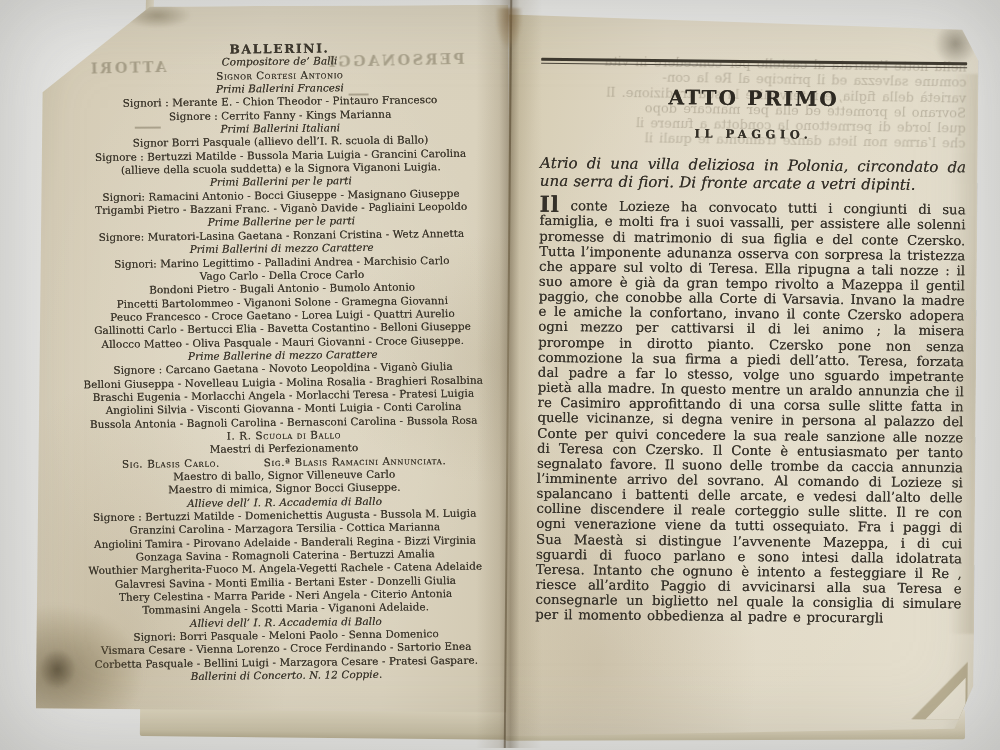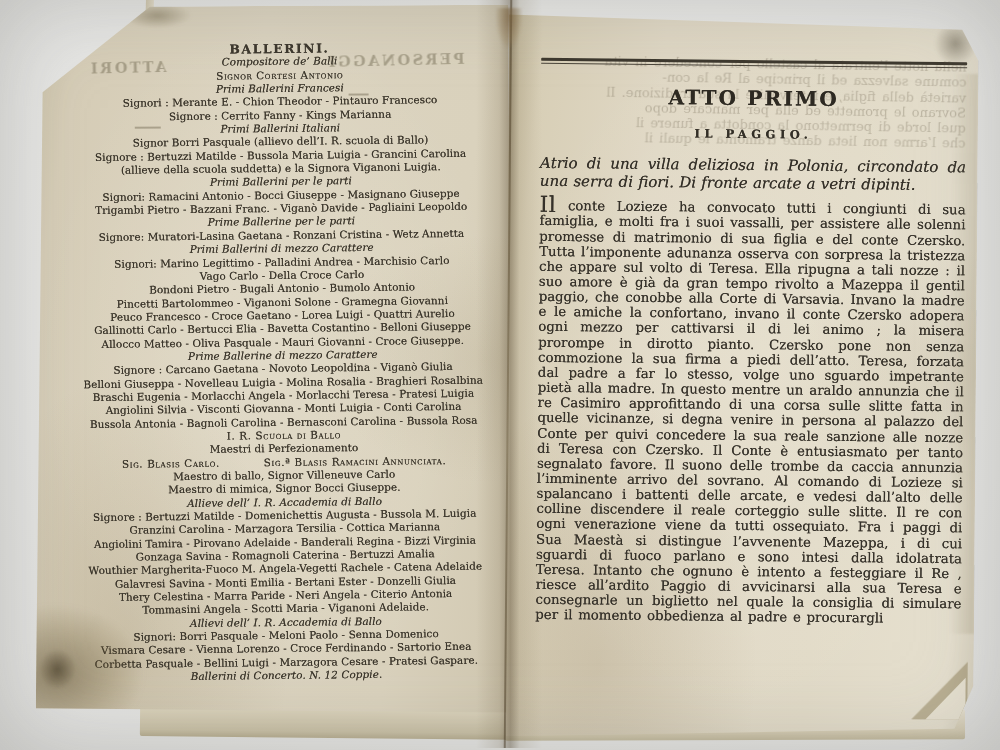--- a/index.html
+++ b/index.html
@@ -64,21 +64,21 @@
   .rule-double .thick{height:2.6px;background:#3c372d;border-radius:1px;}
   .rule-double .thin{height:1px;background:#4a443a;margin-top:2px;}
   .act-heading{margin-top:20px;text-align:center;font-weight:bold;
     font-size:20px;letter-spacing:2.2px;color:#2e2a23;}
   .act-sub{margin-top:17px;text-align:center;font-weight:bold;
     font-size:11.5px;letter-spacing:4.5px;color:#332f27;}
   .scene{margin-top:15px;font-style:italic;font-size:15px;line-height:18.8px;
     text-align:justify;word-spacing:0.5px;color:#332f28;}
   .body-par{margin-top:7px;font-size:13.3px;line-height:15.15px;
     text-align:justify;word-spacing:1.6px;}
-  .drop{font-size:22px;line-height:10px;vertical-align:-2px;letter-spacing:0.5px;}
+  .drop{font-size:22px;line-height:10px;vertical-align:-2px;letter-spacing:0.5px;font-weight:bold;}
   
   .ghost-word{position:absolute;transform:scaleX(-1) rotate(1deg);
     font-weight:bold;color:rgba(118,110,86,0.5);
     filter:blur(0.7px);letter-spacing:2.5px;font-size:14.5px;}
   .ghost-dash{position:absolute;height:2px;background:rgba(110,102,80,0.45);filter:blur(0.6px);}
   .ghost-block{position:absolute;left:30px;top:44px;width:428px;
     transform:scaleX(-1) rotate(-0.5deg);
     color:rgba(102,94,72,0.30);filter:blur(0.75px);
     font-size:13px;line-height:15.3px;text-align:justify;word-spacing:2px;
     pointer-events:none;}

